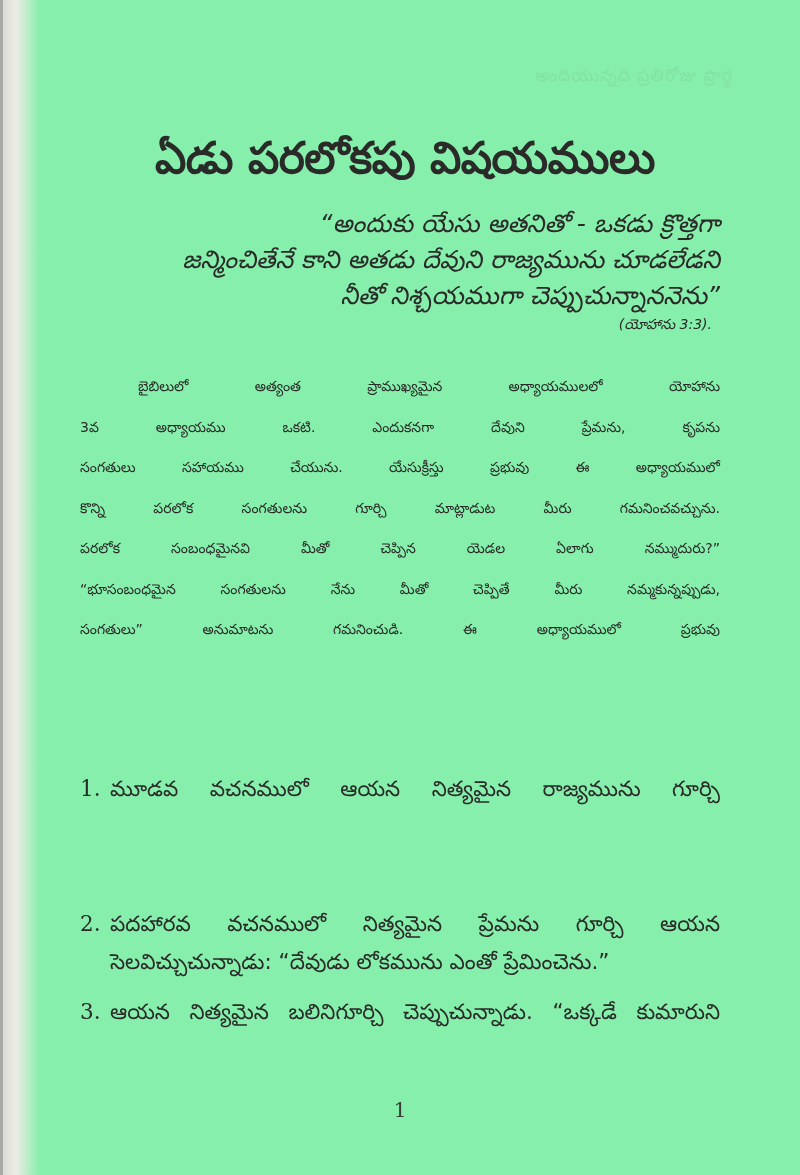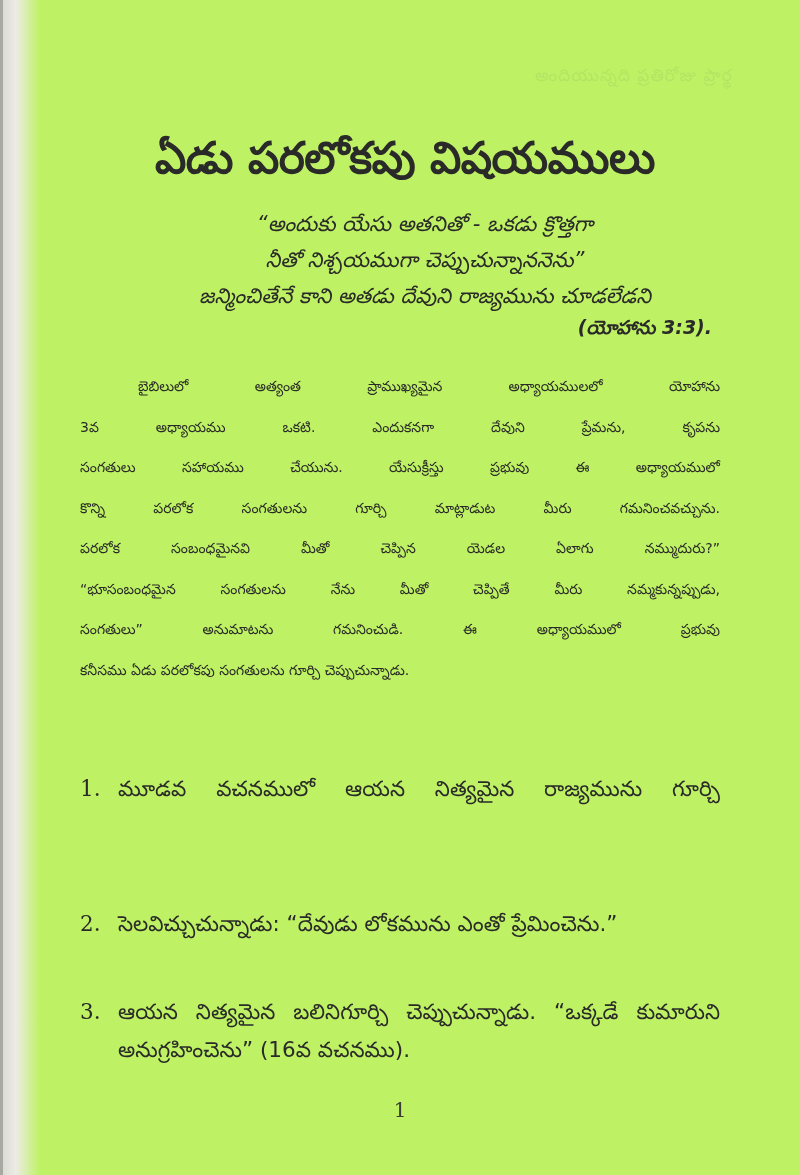--- a/index.html
+++ b/index.html
@@ -11,21 +11,21 @@
       height: 1175px;
       position: relative;
       overflow: hidden;
       background: #fdfcf5;
       font-family: "DejaVu Sans", sans-serif;
       color: #2a2a28;
     }
     .page {
       position: absolute;
       inset: 0;
-      background: #bef264;
+      background: #86efac;
     }
     .binding-shadow {
       position: absolute;
       left: 0;
       top: 0;
       width: 40px;
       height: 100%;
       background: linear-gradient(to right, #c9c9c4 0%, #dcdcd6 8%, #ecebe4 40%, rgba(253,252,245,0) 100%);
     }
     .binding-edge {
@@ -51,33 +51,33 @@
       font-weight: bold;
       color: #2a2a28;
       letter-spacing: -0.5px;
       white-space: nowrap;
     }
     .epigraph {
       position: absolute;
       left: 130px;
       top: 206px;
       width: 590px;
-      font-size: 21px;
+      font-size: 25px;
       font-style: italic;
       line-height: 36px;
-      text-align: center;
+      text-align: right;
     }
     .epigraph .line { display: block; white-space: nowrap; }
     .reference {
       position: absolute;
       right: 88px;
       top: 316px;
-      font-size: 19px;
+      font-size: 14px;
       font-style: italic;
-      font-weight: bold;
+      font-weight: normal;
       white-space: nowrap;
     }
     .body-para {
       position: absolute;
       left: 80px;
       top: 366px;
       width: 640px;
       font-size: 14px;
       line-height: 40.5px;
     }
@@ -102,21 +102,20 @@
       top: 0;
       width: 28px;
       font-family: "DejaVu Serif", serif;
     }
     .list-item .text { margin-left: 30px; }
     .list-item .line {
       display: block;
       white-space: nowrap;
       text-align: justify;
       text-align-last: justify;
-      margin-left: 8px;
     }
     .list-item .line.last { text-align-last: left; }
     .page-number {
       position: absolute;
       left: 0;
       width: 800px;
       top: 1098px;
       text-align: center;
       font-family: "DejaVu Serif", serif;
       font-size: 20px;
@@ -129,52 +128,51 @@
 <div class="page">
   <div class="binding-shadow"></div>
   <div class="binding-edge"></div>
 
   <div class="showthrough" style="left:535px; top:65px;">అందియున్నది ప్రతిరోజు ప్రార్థ</div>
 
   <h1 class="title">ఏడు పరలోకపు విషయములు</h1>
 
   <div class="epigraph">
     <span class="line">“అందుకు యేసు అతనితో - ఒకడు క్రొత్తగా</span>
+    <span class="line">జన్మించితేనే కాని అతడు దేవుని రాజ్యమును చూడలేడని</span>
     <span class="line">నీతో నిశ్చయముగా చెప్పుచున్నాననెను”</span>
-    <span class="line">జన్మించితేనే కాని అతడు దేవుని రాజ్యమును చూడలేడని</span>
   </div>
   <div class="reference">(యోహాను 3:3).</div>
 
   <div class="body-para">
     <span class="line indent">బైబిలులో అత్యంత ప్రాముఖ్యమైన అధ్యాయములలో యోహాను</span>
     <span class="line">3వ అధ్యాయము ఒకటి. ఎందుకనగా దేవుని ప్రేమను, కృపను</span>
     <span class="line">సంగతులు సహాయము చేయును. యేసుక్రీస్తు ప్రభువు ఈ అధ్యాయములో</span>
     <span class="line">కొన్ని పరలోక సంగతులను గూర్చి మాట్లాడుట మీరు గమనించవచ్చును.</span>
     <span class="line">పరలోక సంబంధమైనవి మీతో చెప్పిన యెడల ఏలాగు నమ్ముదురు?”</span>
     <span class="line">“భూసంబంధమైన సంగతులను నేను మీతో చెప్పితే మీరు నమ్మకున్నప్పుడు,</span>
     <span class="line">సంగతులు” అనుమాటను గమనించుడి. ఈ అధ్యాయములో ప్రభువు</span>
-    <span class="line last">కనీసము ఏడు పరలోకపు సంగతులను గూర్చి చెప్పుచున్నాడు.</span>
   </div>
 
   <div class="list-item" style="top:770px;">
     <span class="num">1.</span>
     <div class="text">
       <span class="line">మూడవ వచనములో ఆయన నిత్యమైన రాజ్యమును గూర్చి</span>
     </div>
   </div>
 
   <div class="list-item" style="top:905px;">
     <span class="num">2.</span>
     <div class="text">
+      <span class="line">పదహారవ వచనములో నిత్యమైన ప్రేమను గూర్చి ఆయన</span>
       <span class="line last">సెలవిచ్చుచున్నాడు: “దేవుడు లోకమును ఎంతో ప్రేమించెను.”</span>
     </div>
   </div>
 
   <div class="list-item" style="top:993px;">
     <span class="num">3.</span>
     <div class="text">
       <span class="line">ఆయన నిత్యమైన బలినిగూర్చి చెప్పుచున్నాడు. “ఒక్కడే కుమారుని</span>
-      <span class="line last">అనుగ్రహించెను” (16వ వచనము).</span>
     </div>
   </div>
 
   <div class="page-number">1</div>
 </div>
 
 </body></html>

